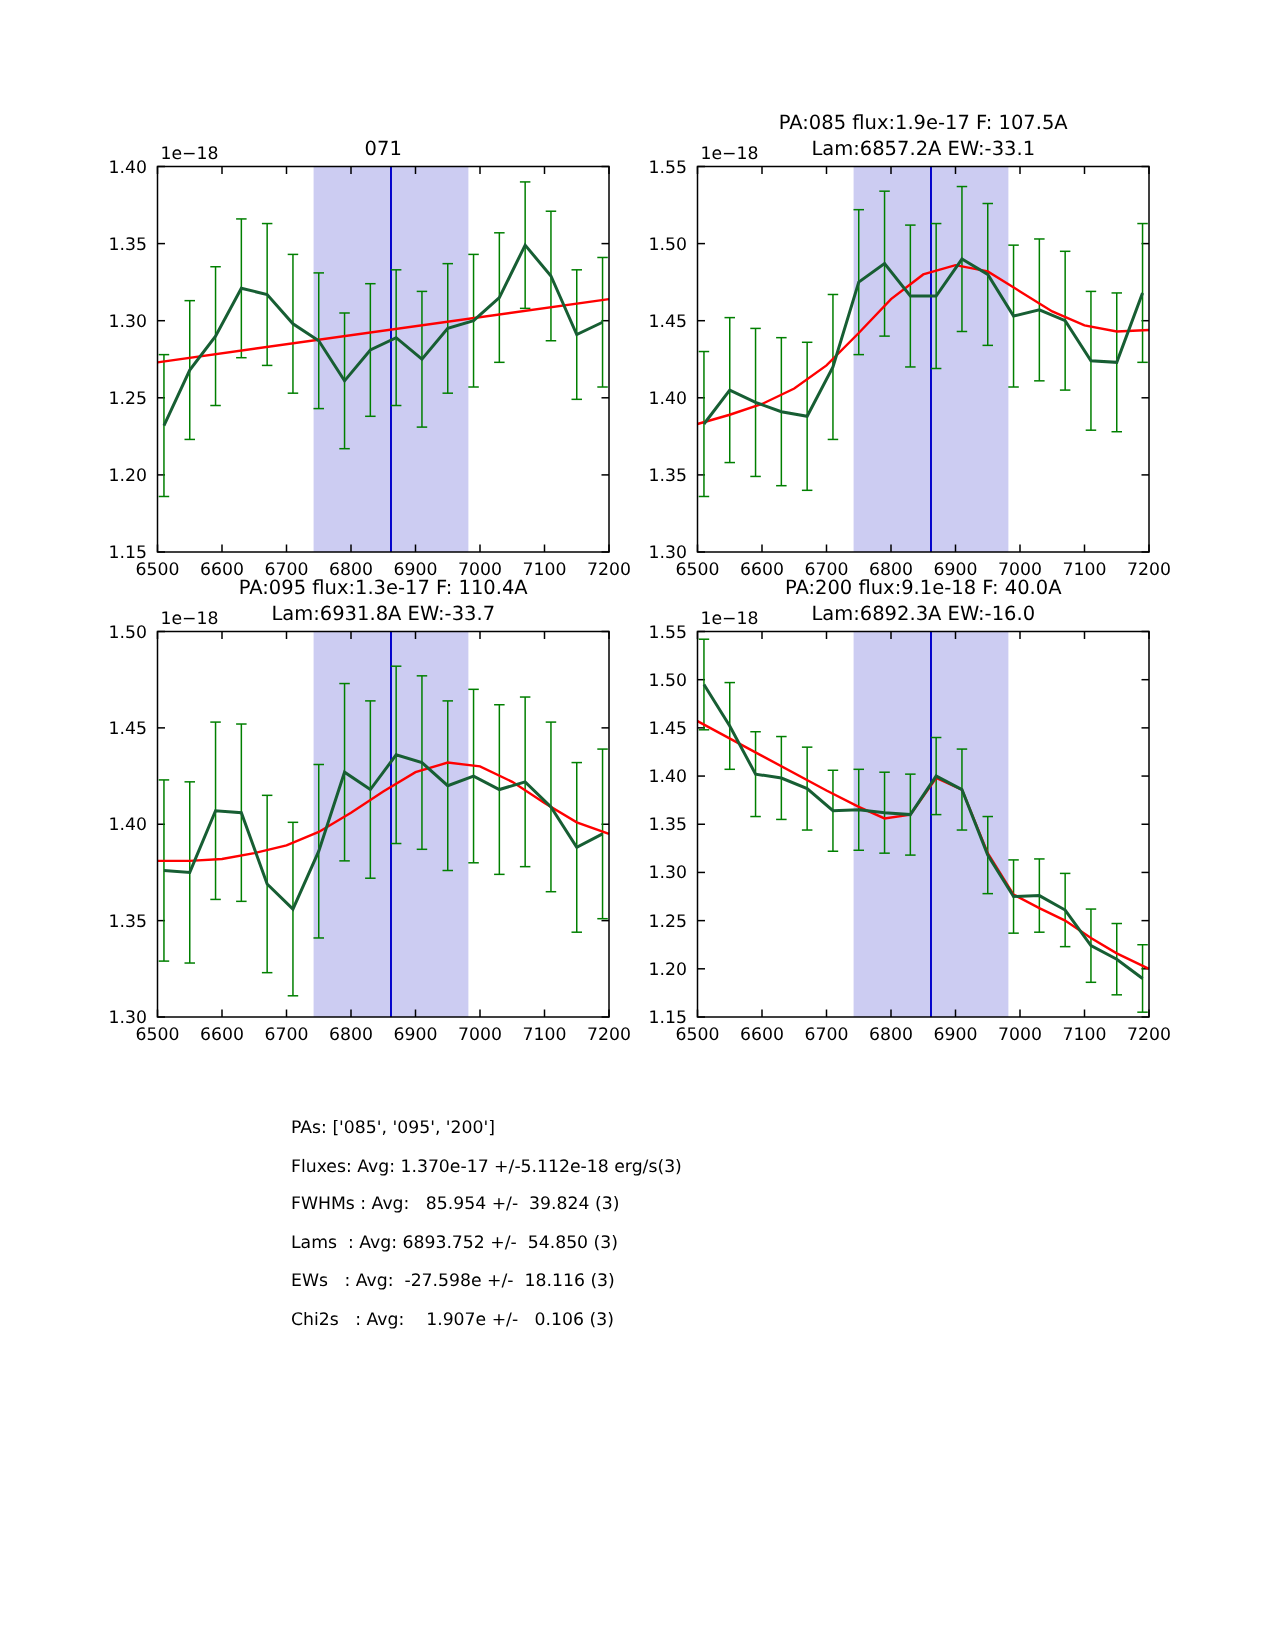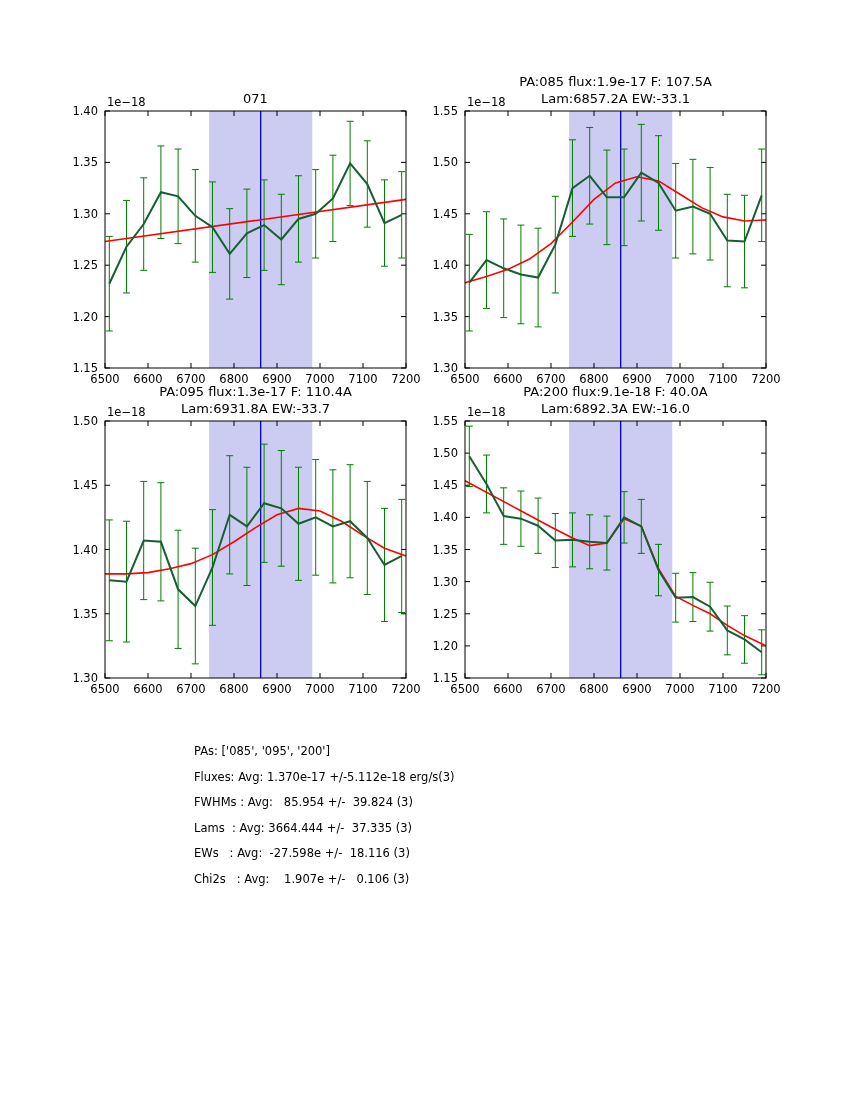--- a/index.html
+++ b/index.html
@@ -458,17 +458,17 @@
         <rect x="465" y="421" width="301" height="257" fill="none" stroke="#000000" stroke-width="1"></rect>
         <text x="467" y="416" font-size="11.5px" fill="#000000">1e−18</text>
         <text x="615.5" y="396" text-anchor="middle" font-size="13px" fill="#000000">PA:200 flux:9.1e-18 F: 40.0A</text>
         <text x="615.5" y="413" text-anchor="middle" font-size="13px" fill="#000000">Lam:6892.3A EW:-16.0</text>
       </g>
     </svg>
   <div class="summary">
     <div class="sline">PAs: ['085', '095', '200']</div>
     <div class="sline">Fluxes: Avg: 1.370e-17 +/-5.112e-18 erg/s(3)</div>
     <div class="sline">FWHMs : Avg:   85.954 +/-  39.824 (3)</div>
-    <div class="sline">Lams  : Avg: 3664.444 +/-  37.335 (3)</div>
+    <div class="sline">Lams  : Avg: 6893.752 +/-  54.850 (3)</div>
     <div class="sline">EWs   : Avg:  -27.598e +/-  18.116 (3)</div>
     <div class="sline">Chi2s   : Avg:    1.907e +/-   0.106 (3)</div>
   </div>
 </div>
 
 </body></html>

